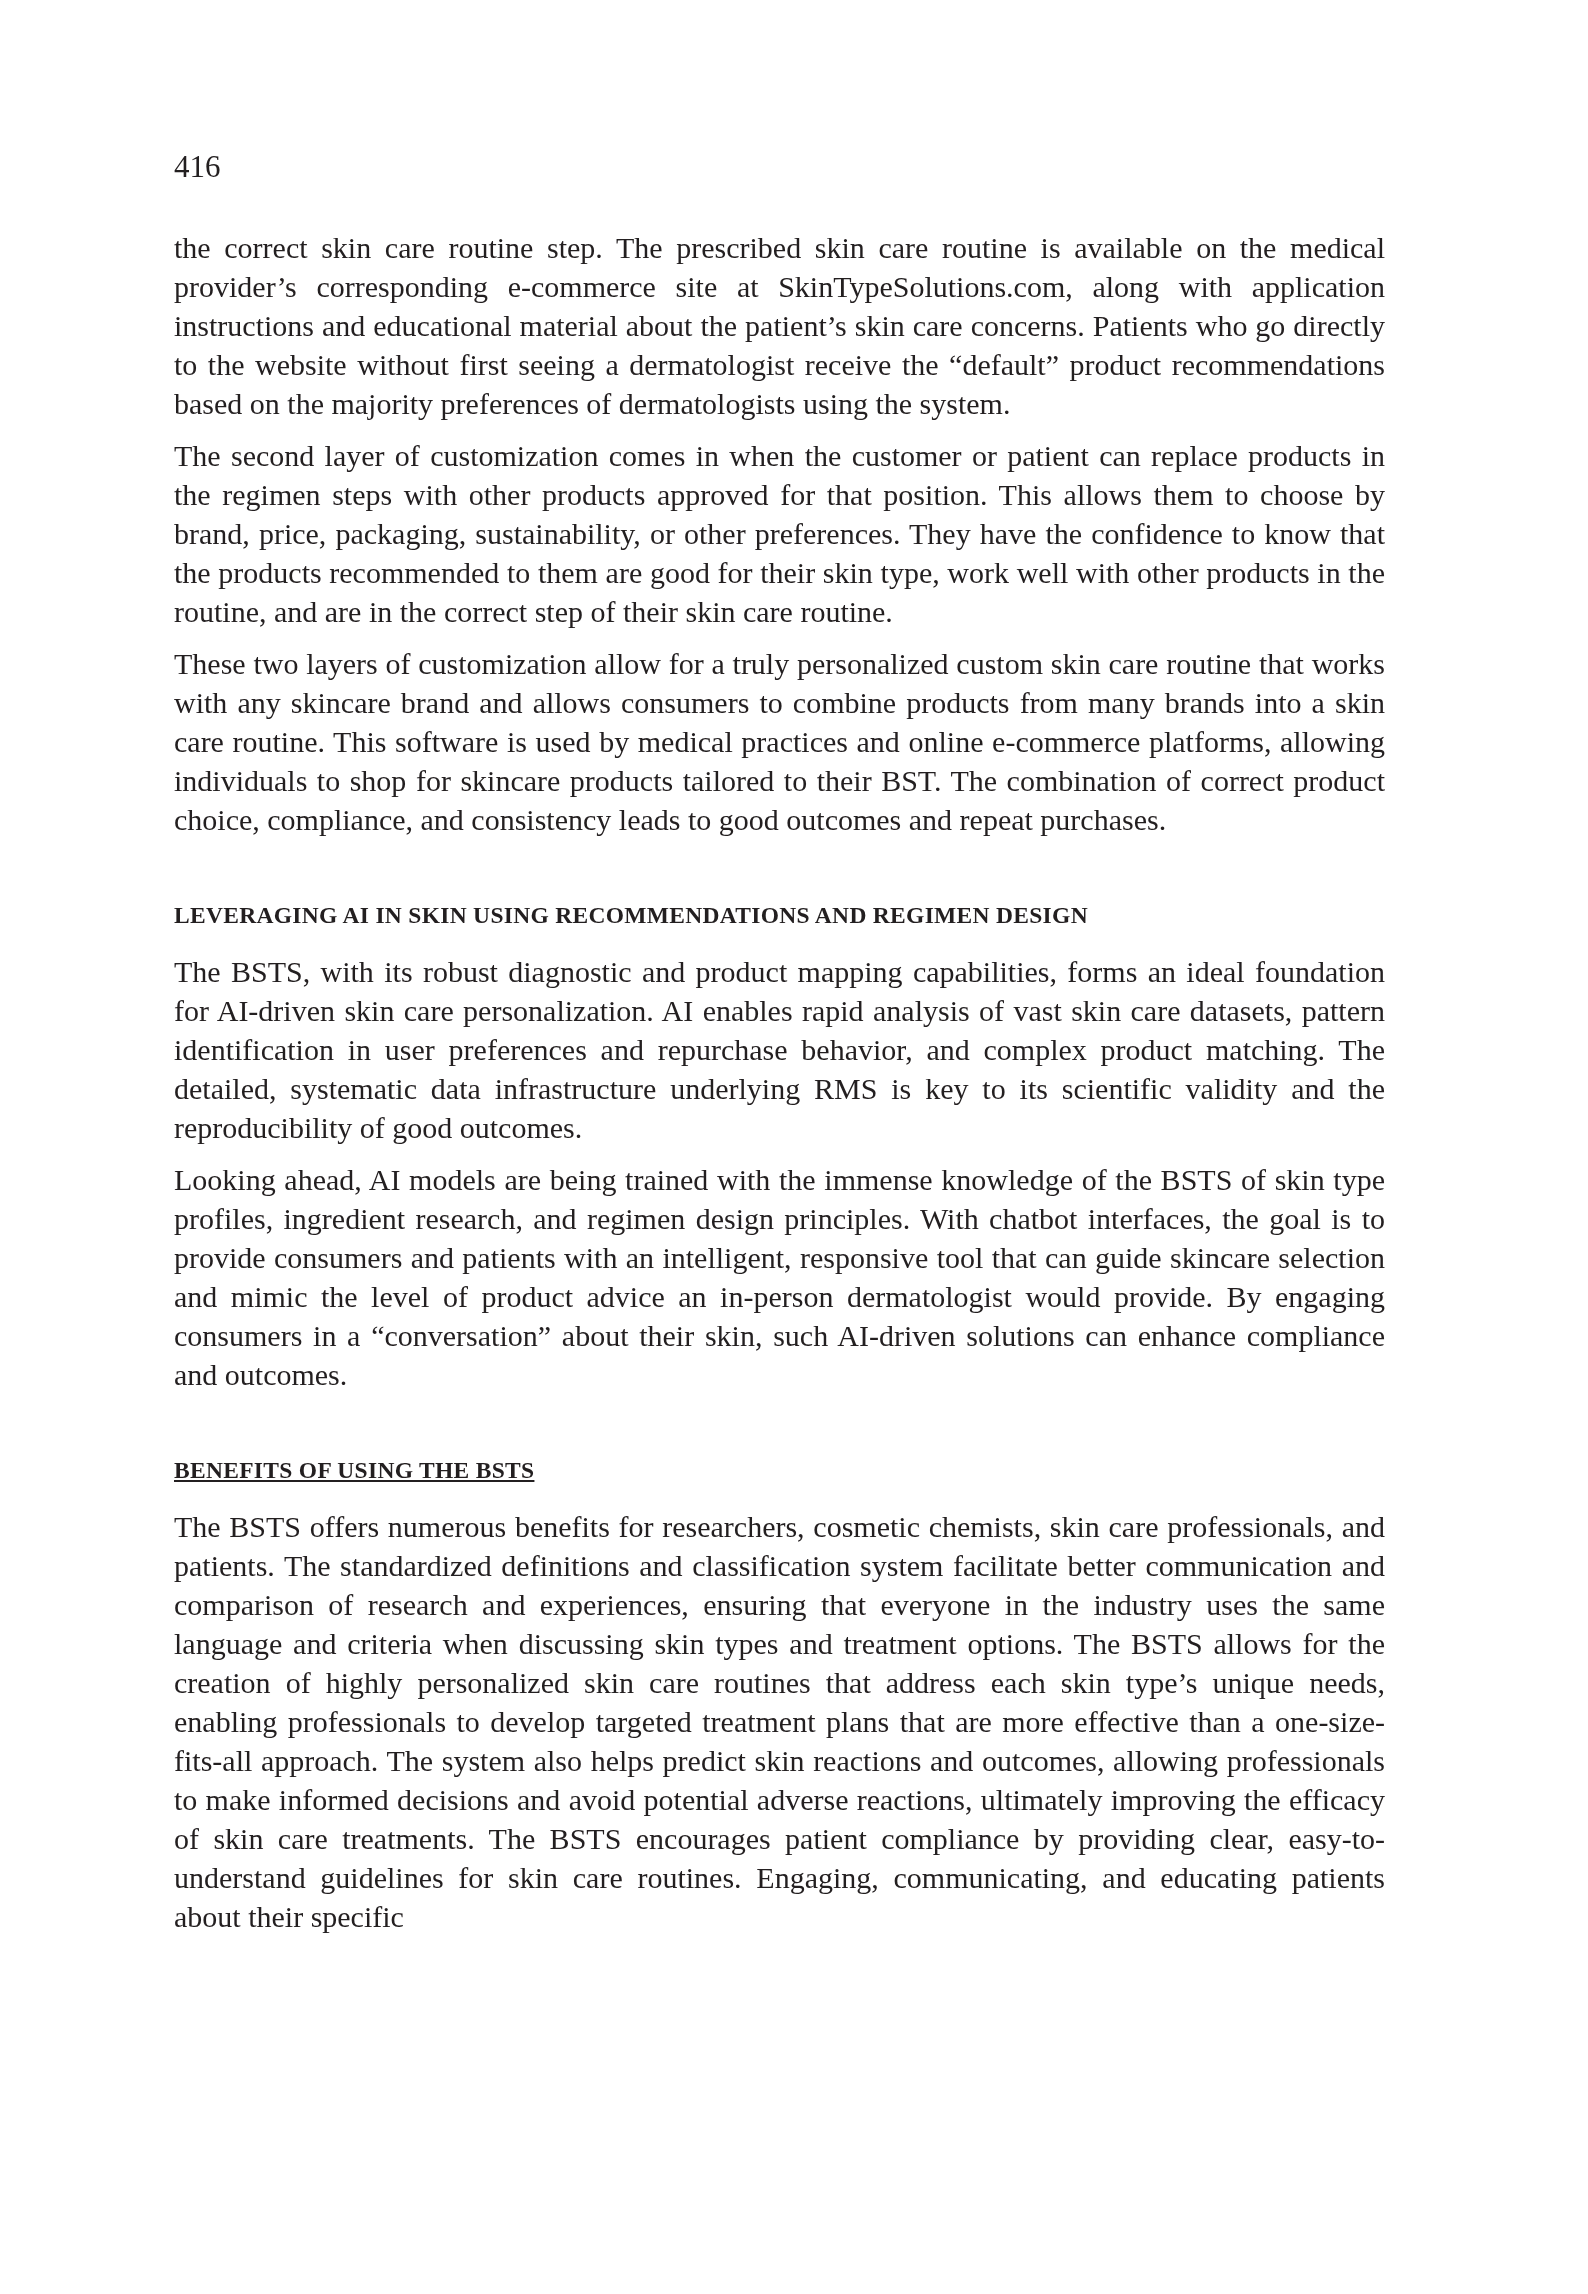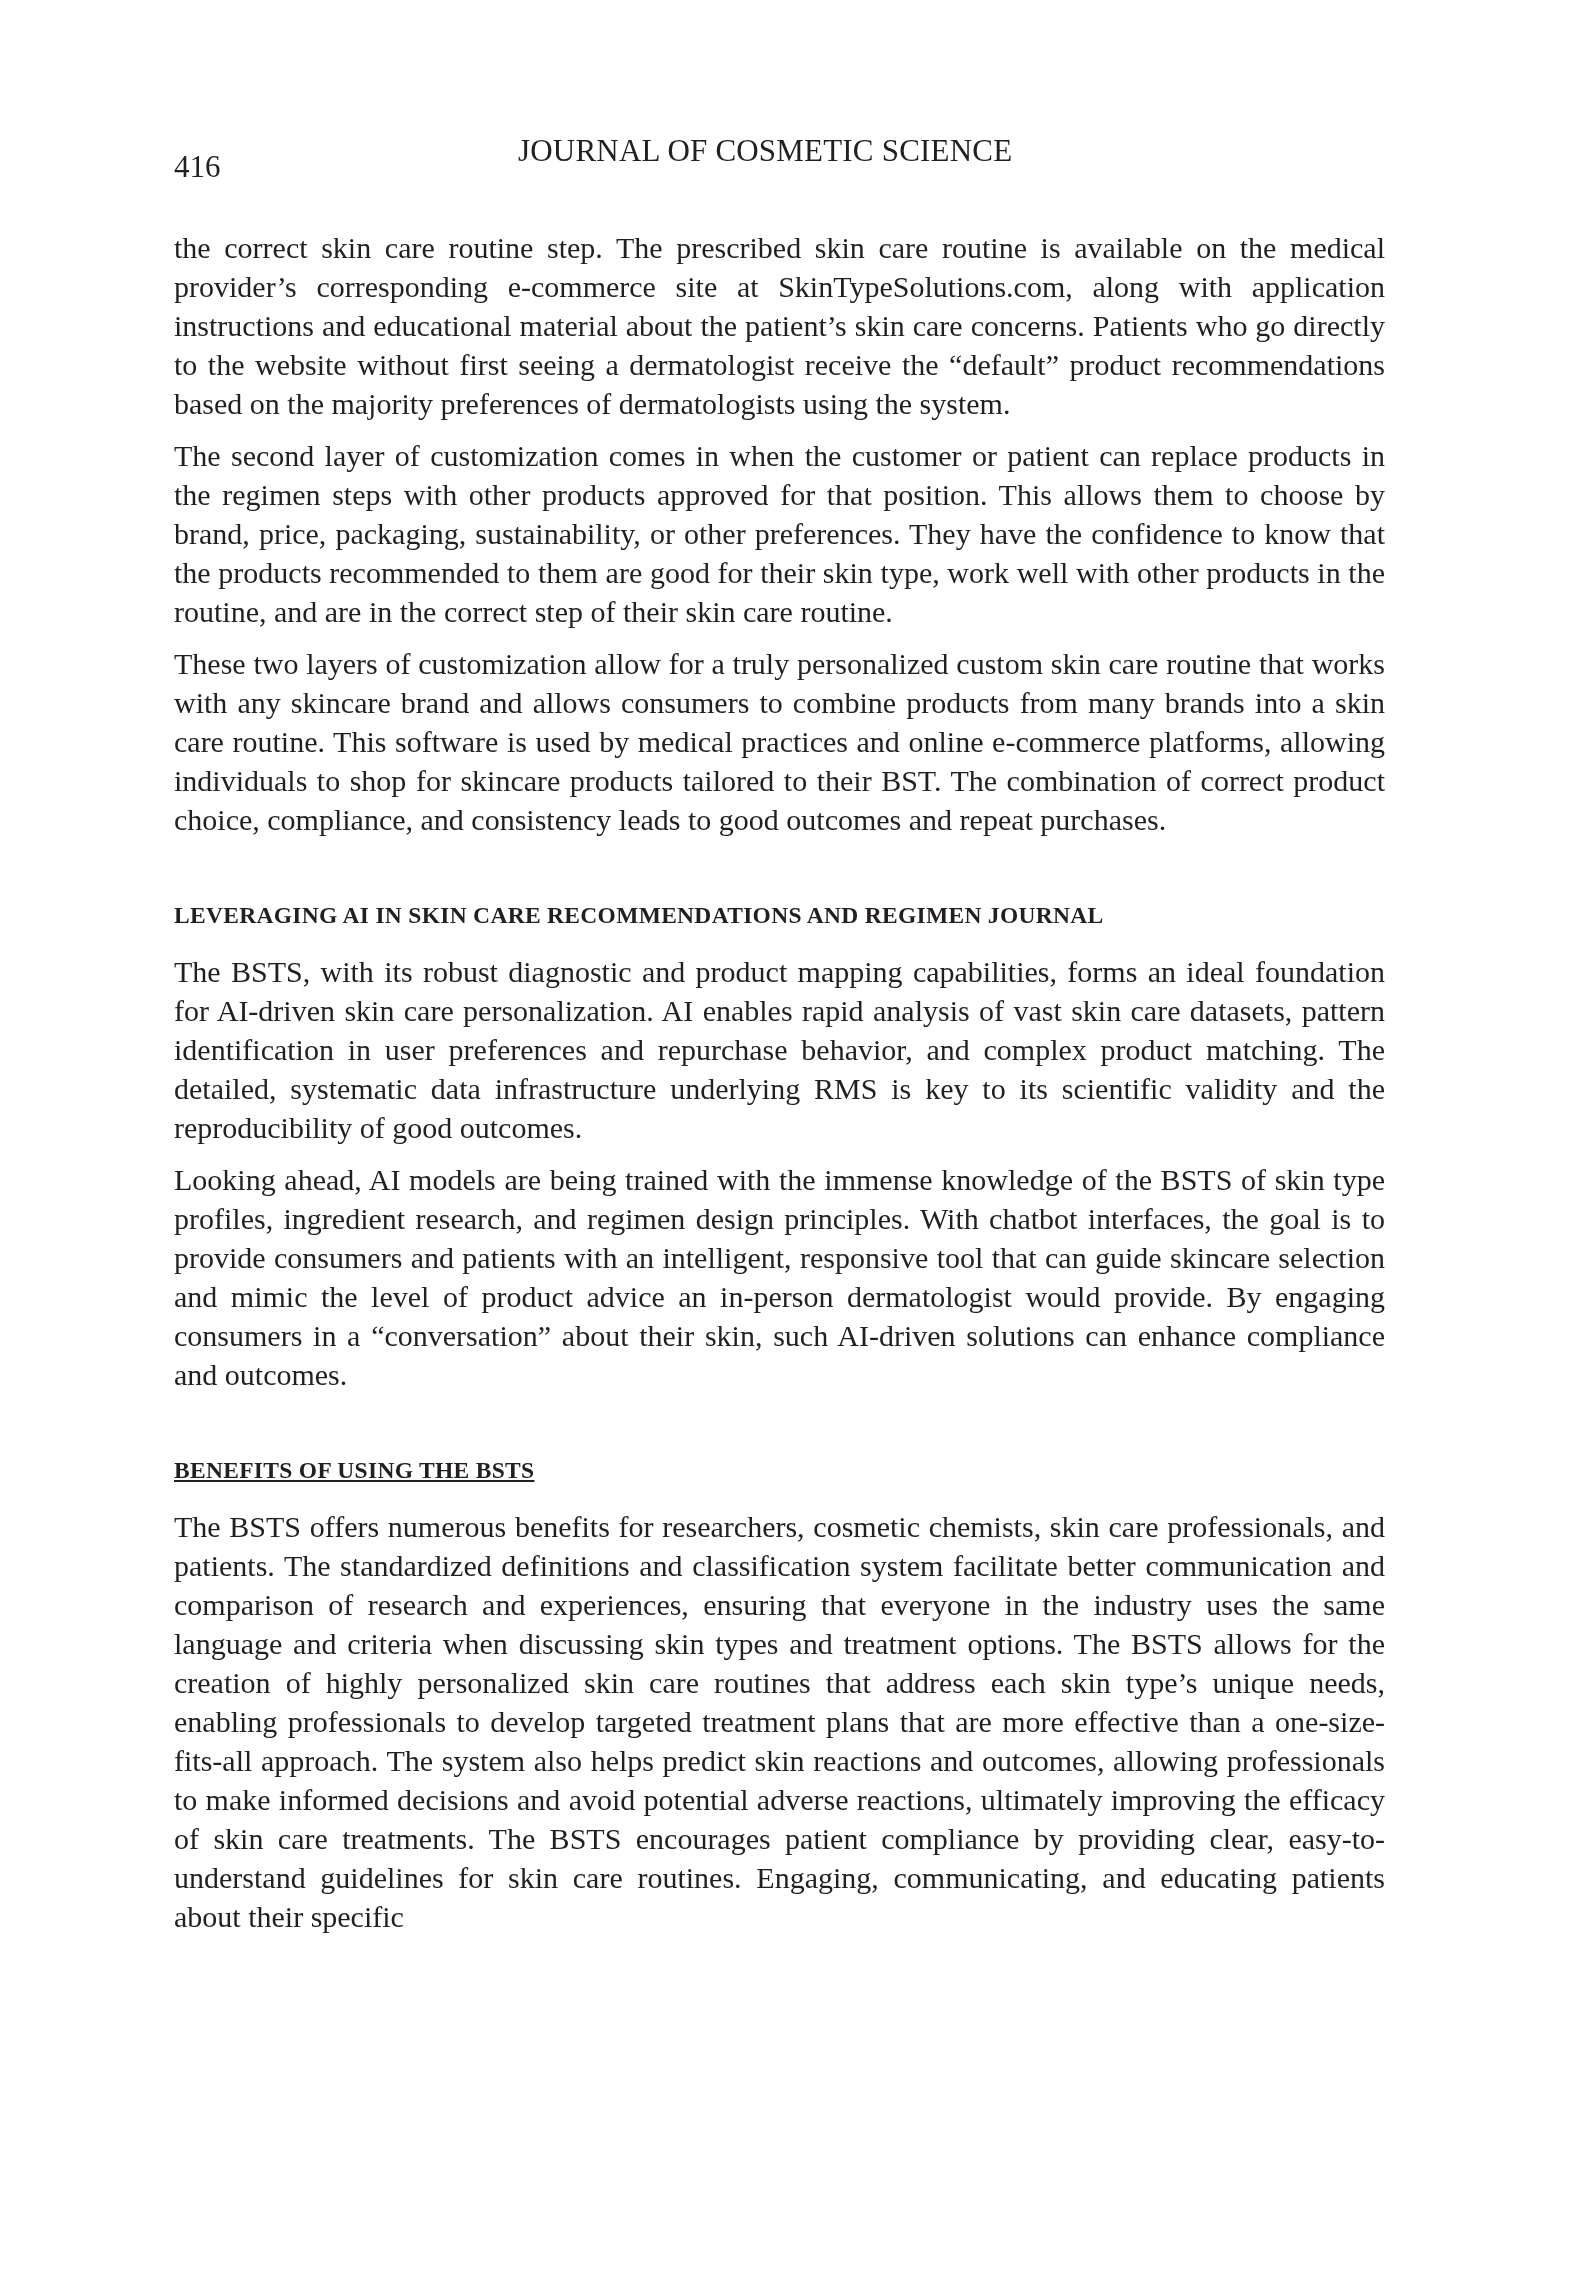--- a/index.html
+++ b/index.html
@@ -28,29 +28,28 @@
   }
   .sec1 { margin-top: 60px; margin-bottom: 21px; }
   .sec2 { margin-top: 60px; margin-bottom: 21px; text-decoration: underline; }
 </style>
 </head>
 <body>
 
 <div class="page">
   <div class="running-head">
     <span class="page-number">416</span>
-    <span class="journal-title">JOURNAL OF COSMETIC SCIENCE</span>
   </div>
 
   <div class="body">
     <p>the correct skin care routine step. The prescribed skin care routine is available on the medical provider’s corresponding e-commerce site at SkinTypeSolutions.com, along with application instructions and educational material about the patient’s skin care concerns. Patients who go directly to the website without first seeing a dermatologist receive the “default” product recommendations based on the majority preferences of dermatologists using the system.</p>
     <p>The second layer of customization comes in when the customer or patient can replace products in the regimen steps with other products approved for that position. This allows them to choose by brand, price, packaging, sustainability, or other preferences. They have the confidence to know that the products recommended to them are good for their skin type, work well with other products in the routine, and are in the correct step of their skin care routine.</p>
     <p>These two layers of customization allow for a truly personalized custom skin care routine that works with any skincare brand and allows consumers to combine products from many brands into a skin care routine. This software is used by medical practices and online e-commerce platforms, allowing individuals to shop for skincare products tailored to their BST. The combination of correct product choice, compliance, and consistency leads to good outcomes and repeat purchases.</p>
 
-    <h2 class="sec1">LEVERAGING AI IN SKIN CARE RECOMMENDATIONS AND REGIMEN JOURNAL</h2>
+    <h2 class="sec1">LEVERAGING AI IN SKIN USING RECOMMENDATIONS AND REGIMEN DESIGN</h2>
     <p>The BSTS, with its robust diagnostic and product mapping capabilities, forms an ideal foundation for AI-driven skin care personalization. AI enables rapid analysis of vast skin care datasets, pattern identification in user preferences and repurchase behavior, and complex product matching. The detailed, systematic data infrastructure underlying RMS is key to its scientific validity and the reproducibility of good outcomes.</p>
     <p>Looking ahead, AI models are being trained with the immense knowledge of the BSTS of skin type profiles, ingredient research, and regimen design principles. With chatbot interfaces, the goal is to provide consumers and patients with an intelligent, responsive tool that can guide skincare selection and mimic the level of product advice an in-person dermatologist would provide. By engaging consumers in a “conversation” about their skin, such AI-driven solutions can enhance compliance and outcomes.</p>
 
     <h2 class="sec2">BENEFITS OF USING THE BSTS</h2>
     <p>The BSTS offers numerous benefits for researchers, cosmetic chemists, skin care professionals, and patients. The standardized definitions and classification system facilitate better communication and comparison of research and experiences, ensuring that everyone in the industry uses the same language and criteria when discussing skin types and treatment options. The BSTS allows for the creation of highly personalized skin care routines that address each skin type’s unique needs, enabling professionals to develop targeted treatment plans that are more effective than a one-size-fits-all approach. The system also helps predict skin reactions and outcomes, allowing professionals to make informed decisions and avoid potential adverse reactions, ultimately improving the efficacy of skin care treatments. The BSTS encourages patient compliance by providing clear, easy-to-understand guidelines for skin care routines. Engaging, communicating, and educating patients about their specific</p>
   </div>
 </div>
 
 
 </body></html>

